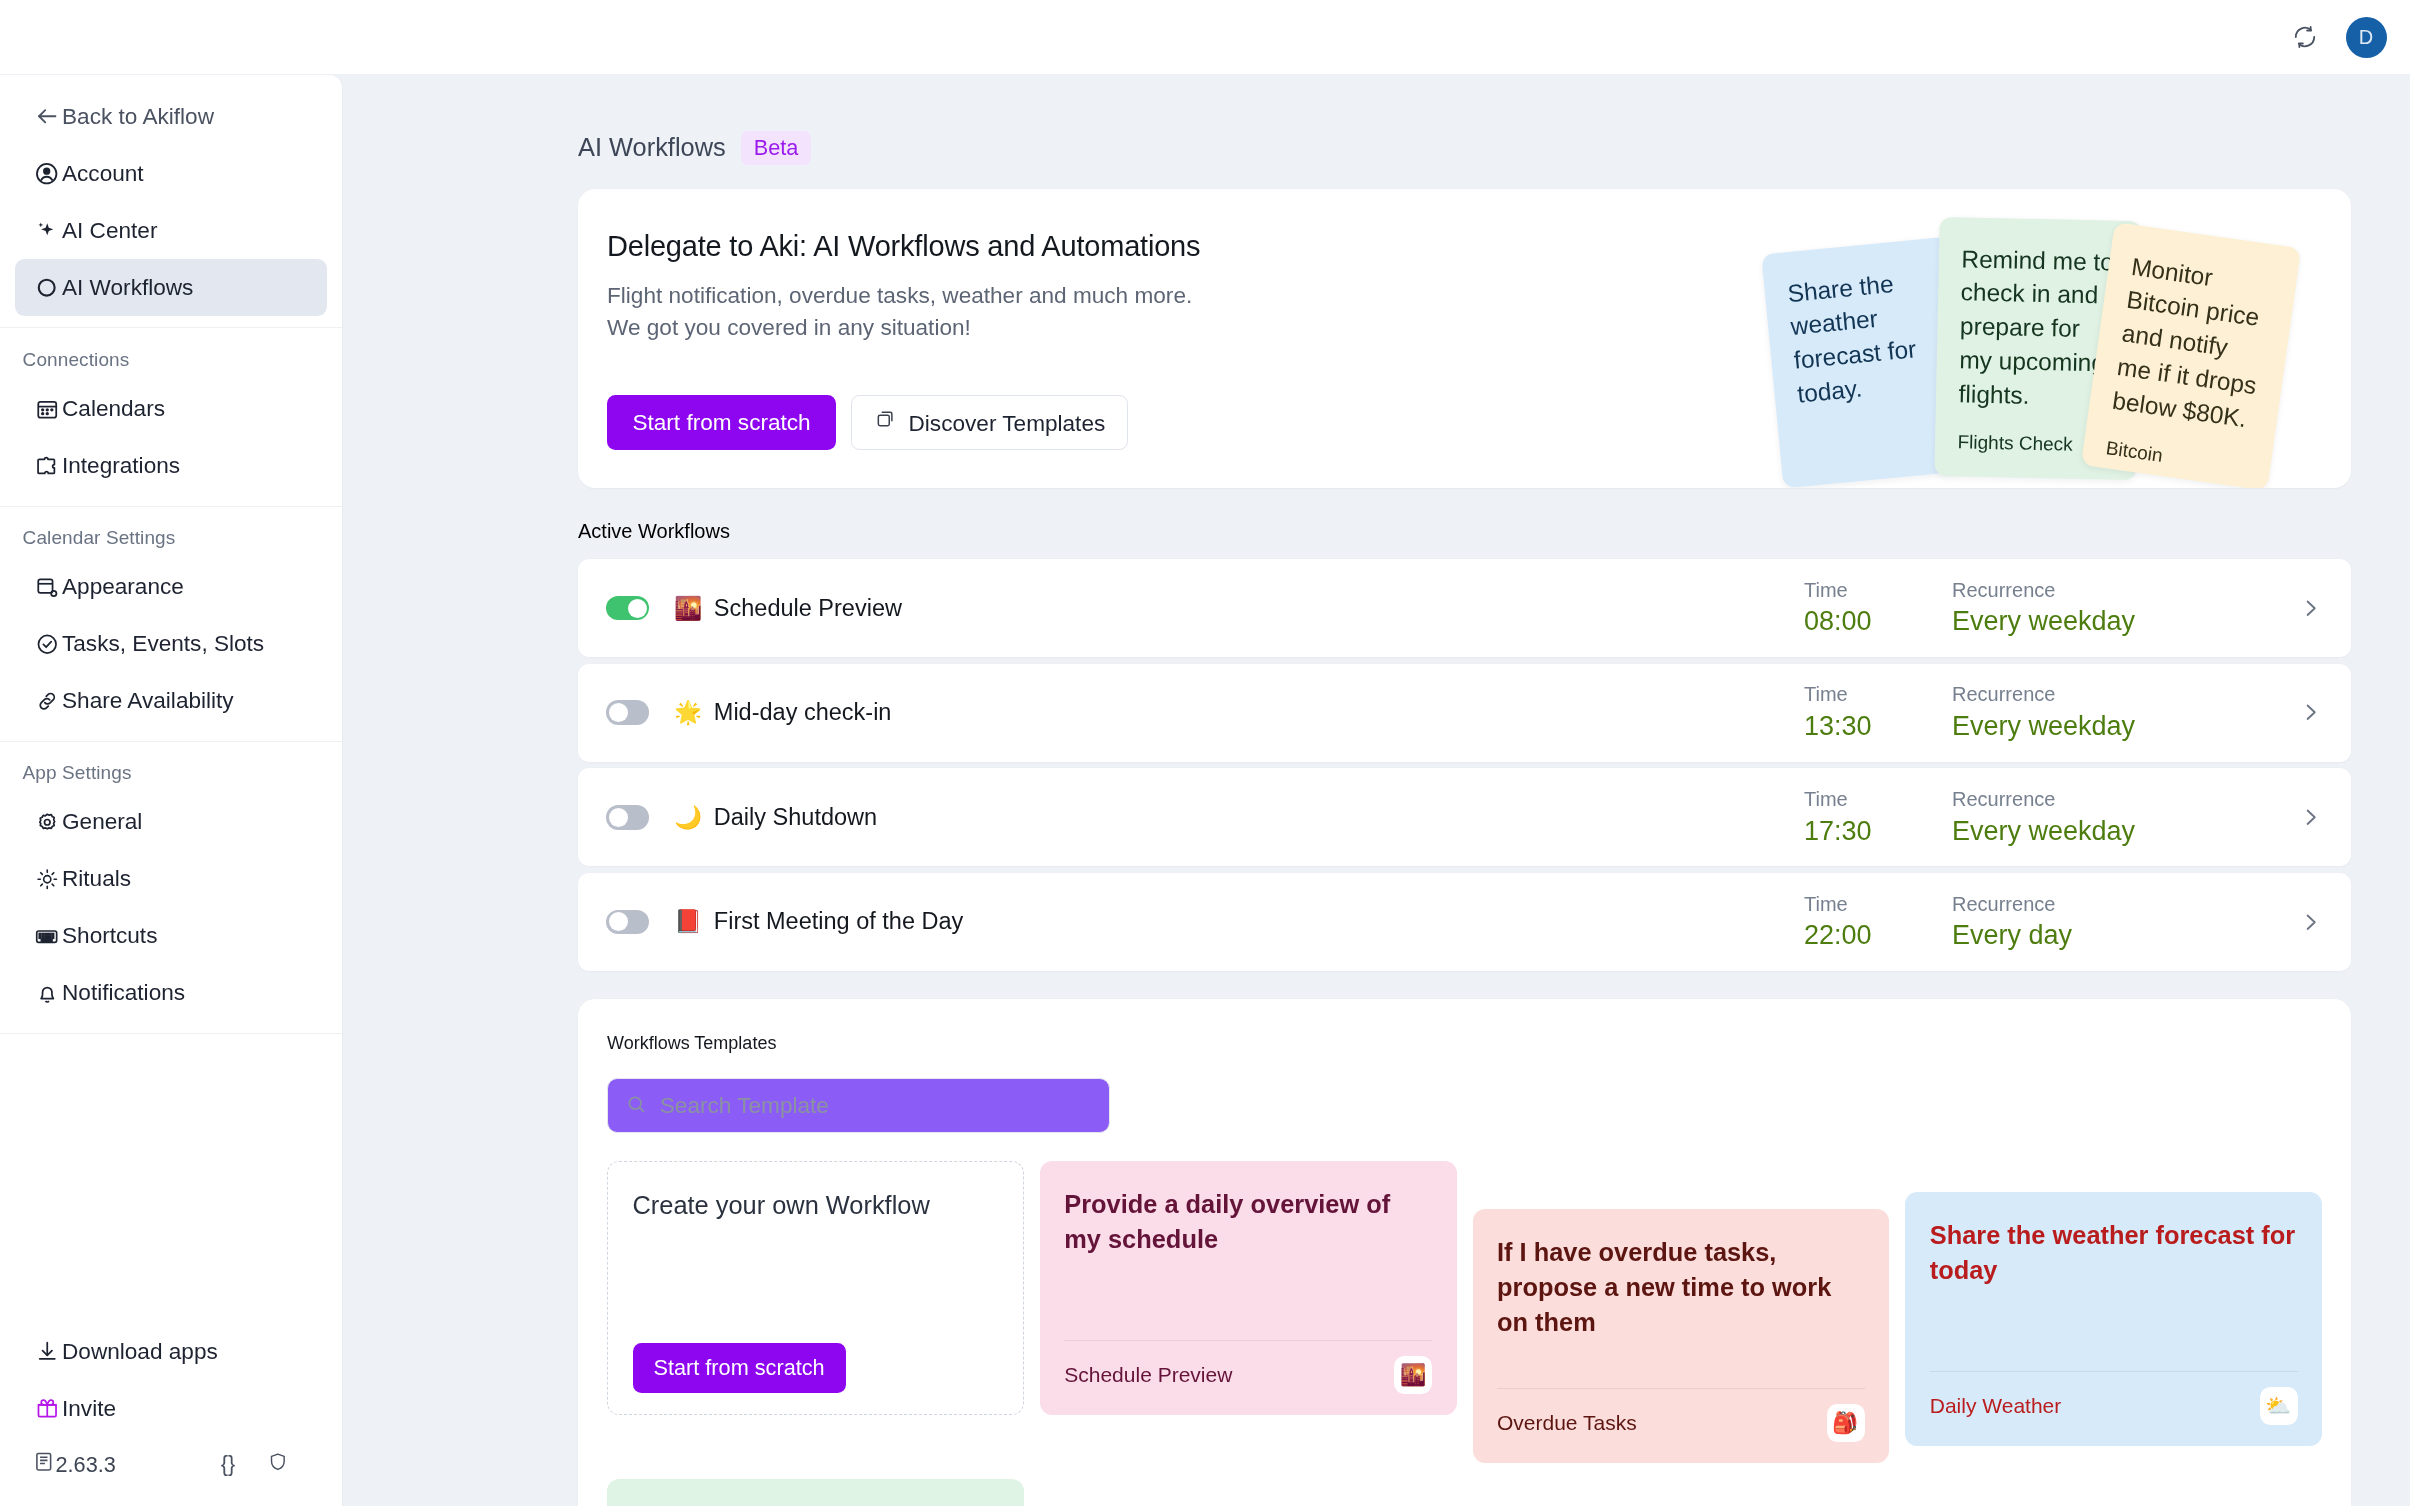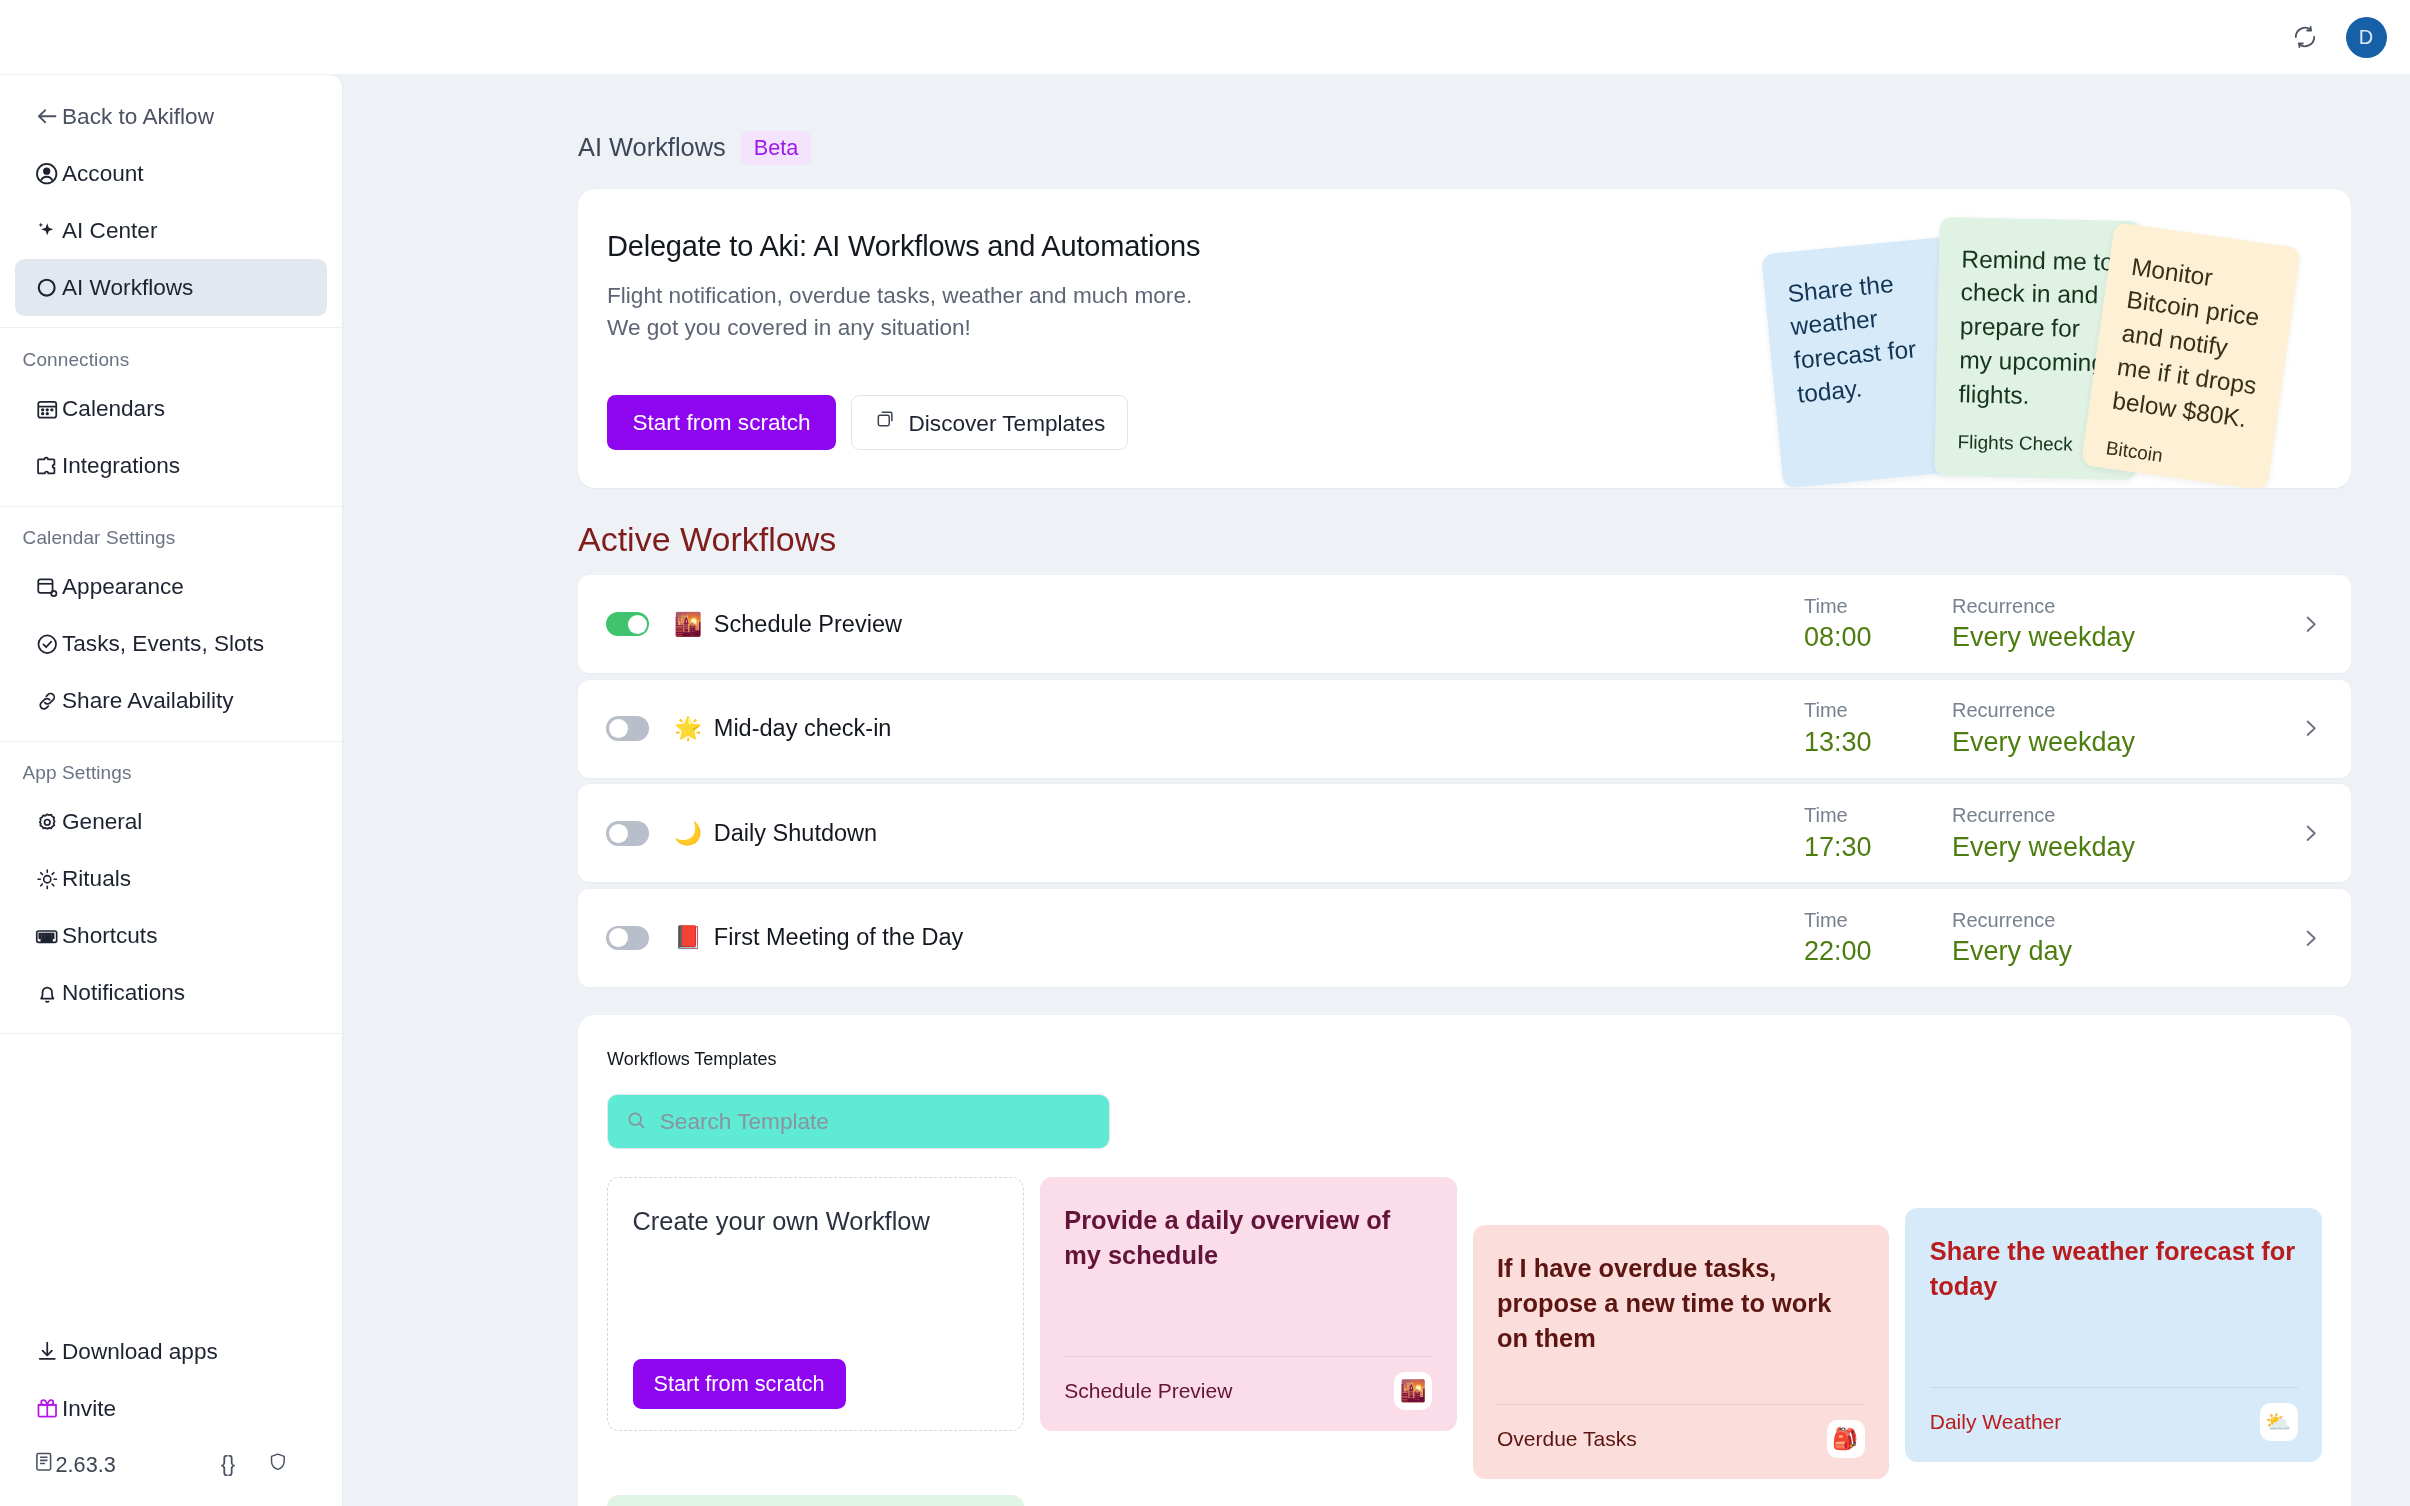--- a/index.html
+++ b/index.html
@@ -104,21 +104,21 @@
     font-size: 24.5px; line-height: 1.38; color: #14352a;
     box-shadow: 0 1.9px 6.6px rgba(20,30,60,.07);
   }
   .note .note-body { font-weight: 400; }
   .note .note-foot { font-size: 19px; margin-top: 19px; }
   .note-blue { background: #d7eafa; color: #123554; width: 188px; height: 235px; left: 0; top: 56px; transform: rotate(-5.5deg); }
   .note-green { background: #dff2e3; color: #16351f; width: 202px; height: 259px; left: 165px; top: 30px; transform: rotate(1.2deg); }
   .note-yellow { background: #fdf0d4; color: #35301a; width: 188px; height: 245px; left: 325px; top: 45px; transform: rotate(8deg); }
 
   
-  .section-title { font-size: 34px; color: #7f1d1d; margin: 32px 0 16px 0; font-weight: 400; }
+  .section-title { font-size: 20px; color: #000000; margin: 32px 0 16px 0; font-weight: 400; }
 
   
   .wf-list { display: flex; flex-direction: column; gap: 6.6px; }
   .wf-row {
     background: #fff; border-radius: 11.3px; height: 98px;
     display: flex; align-items: center; padding: 0 29px 0 28px;
     cursor: pointer; box-shadow: 0 0.9px 1.9px rgba(20,30,60,.03);
   }
   .toggle {
     width: 43px; height: 24.5px; border-radius: 12.2px; flex: 0 0 43px;
@@ -142,21 +142,21 @@
 
   
   .tpl-panel {
     background: #fff; border-radius: 17px; margin-top: 28px;
     padding: 34px 29px 0 29px; min-height: 414px;
     box-shadow: 0 0.9px 1.9px rgba(20,30,60,.03);
   }
   .tpl-title { font-size: 18px; color: #14181f; margin-bottom: 24.5px; }
   .search-box {
     width: 503px; height: 55px; border: 0.9px solid #e4e7ed; border-radius: 10.4px;
-    display: flex; align-items: center; gap: 12.2px; padding: 0 17px; background: #5eead4;
+    display: flex; align-items: center; gap: 12.2px; padding: 0 17px; background: #8b5cf6;
   }
   .search-box input {
     border: none; outline: none; background: transparent; flex: 1;
     font-size: 22.6px; font-family: inherit; color: #14181f;
   }
   .search-box input::placeholder { color: #8b93a1; }
 
   .tpl-grid { display: grid; grid-template-columns: repeat(4, 1fr); gap: 16px; margin-top: 28px; }
   .tpl-card {
     border-radius: 12.2px; height: 254px; padding: 25.4px 24.5px 21px 24.5px;

